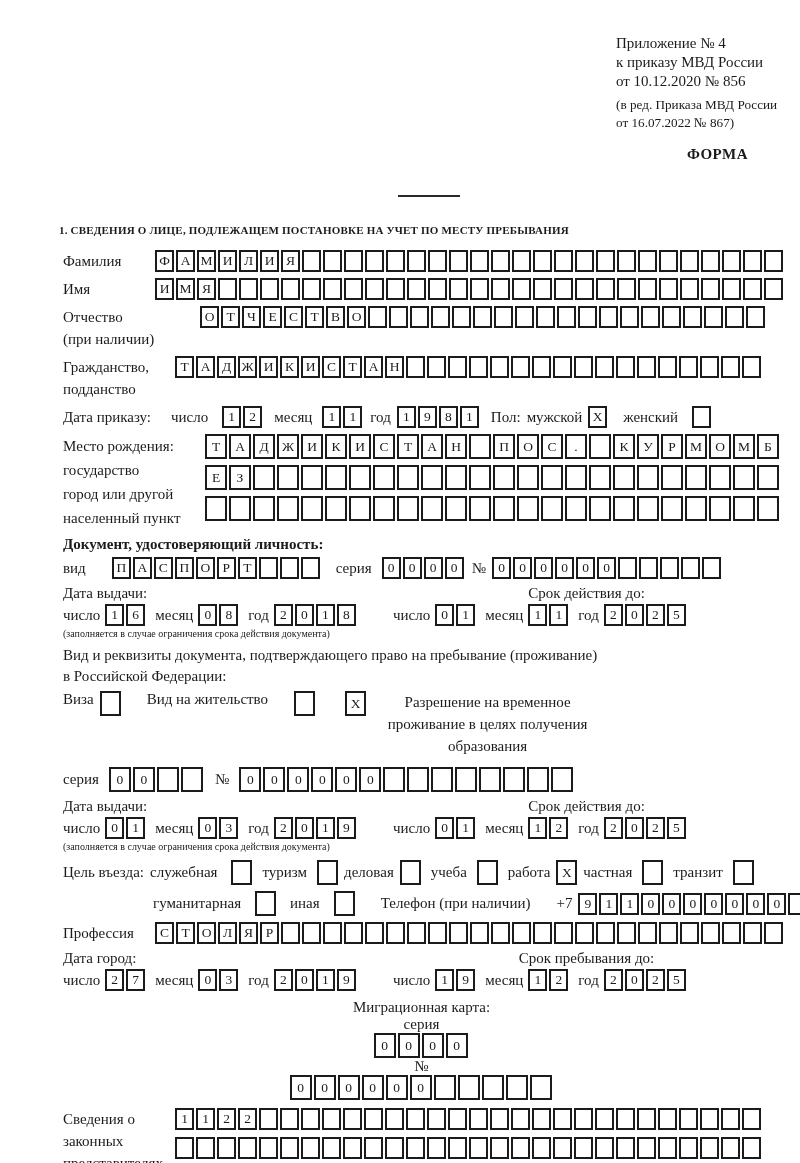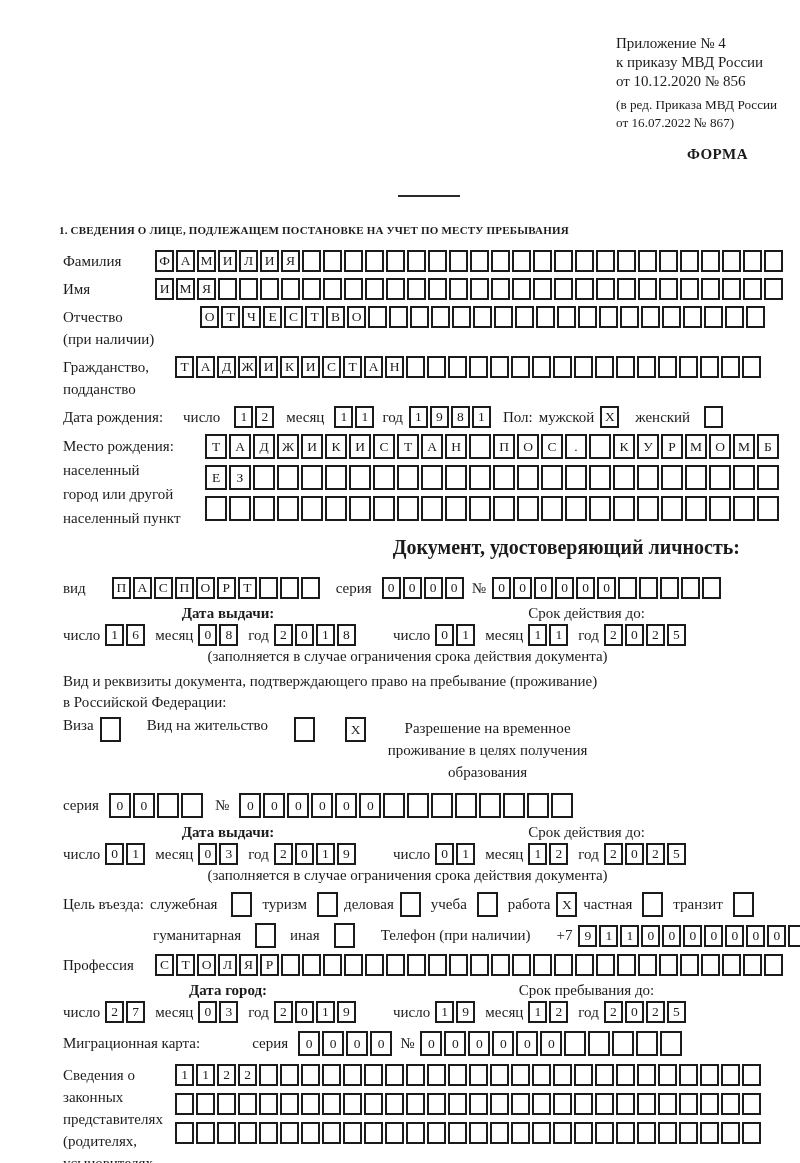--- a/index.html
+++ b/index.html
@@ -33,32 +33,32 @@
   .lab{flex:none;}
   .w92{width:92px;flex:none;}
   .w112{width:112px;flex:none;}
   .w137{width:137px;flex:none;}
   .w142{width:142px;flex:none;line-height:24px;}
   .mlab{line-height:22px;}
   .col{display:flex;flex-direction:column;}
   .gap6 > *{margin-bottom:6px;}
   .gap7 > *{margin-bottom:7px;}
 
-  .doc-heading{font-weight:bold;text-align:right;margin:4px 40px 18px 0;font-size:20px;}
+  .doc-heading{font-weight:bold;text-align:left;margin:4px 40px 4px 0;font-size:15px;}
 
   
   .dhead{display:flex;margin:4px 0 2px 0;}
-  .dh1{width:330px;text-align:center;flex:none;font-weight:bold;}
+  .dh1{width:330px;text-align:left;flex:none;}
   .dh2{flex:1;text-align:center;}
   .drow{display:flex;margin-bottom:2px;}
   .dgroup{display:flex;align-items:center;flex:none;}
   .dg-left{width:330px;}
   .dgroup .lab{margin-right:5px;}
   .dgroup .cells{margin-right:8px;}
-  .rnote{text-align:center;font-size:15px;margin:0 28px 8px 0;}
+  .rnote{text-align:left;font-size:10px;margin:0 28px 8px 0;}
 
   .inline-lab{flex:none;}
   .center-lab{text-align:center;line-height:22px;flex:none;}
   .w215{max-width:215px;}
   .sp6{width:6px;flex:none;} .sp10{width:10px;flex:none;} .sp14{width:14px;flex:none;}
   .sp20{width:20px;flex:none;} .sp26{width:26px;flex:none;}
 </style>
 </head>
 <body>
 
@@ -220,21 +220,21 @@
         <span class="cell"></span>
         <span class="cell"></span>
         <span class="cell"></span>
         <span class="cell"></span>
         <span class="cell"></span>
         <span class="cell"></span>
       </span>
   </div>
 
   <div class="frow" style="margin-top:4px;">
-    <span class="lab">Дата рождения:</span>
+    <span class="lab">Дата приказу:</span>
     <span class="sp20"></span>
     <span class="lab">число</span>
       <span class="sp14"></span>
     <span class="cells">
         <span class="cell">1</span>
         <span class="cell">2</span>
       </span>
       <span class="sp10"></span>
     <span class="lab">месяц</span>
       <span class="sp10"></span>
@@ -263,21 +263,21 @@
     <span class="lab">женский</span>
       <span class="sp14"></span>
     <span class="cells">
         <span class="cell"></span>
       </span>
   </div>
 
   <div class="frow align-top" style="margin-top:6px;">
     <div class="w142">
       <div>Место рождения:</div>
-      <div>населенный</div>
+      <div>государство</div>
       <div>город или другой</div>
       <div>населенный пункт</div>
     </div>
     <div class="col gap6">
       <span class="cells big">
           <span class="cell">Т</span>
           <span class="cell">А</span>
           <span class="cell">Д</span>
           <span class="cell">Ж</span>
           <span class="cell">И</span>
@@ -700,21 +700,21 @@
       <span class="lab">год</span>
       <span class="cells">
           <span class="cell">2</span>
           <span class="cell">0</span>
           <span class="cell">2</span>
           <span class="cell">5</span>
         </span>
     </div>
   </div>
 
-  <div class="frow" style="margin-top:8px;">
+  <div class="frow" style="margin-top:8px;flex-direction:column;">
     <span class="lab">Миграционная карта:</span>
       <span class="sp26"></span>
       <span class="sp26"></span>
     <span class="lab">серия</span>
       <span class="sp10"></span>
     <span class="cells big">
         <span class="cell">0</span>
         <span class="cell">0</span>
         <span class="cell">0</span>
         <span class="cell">0</span>

